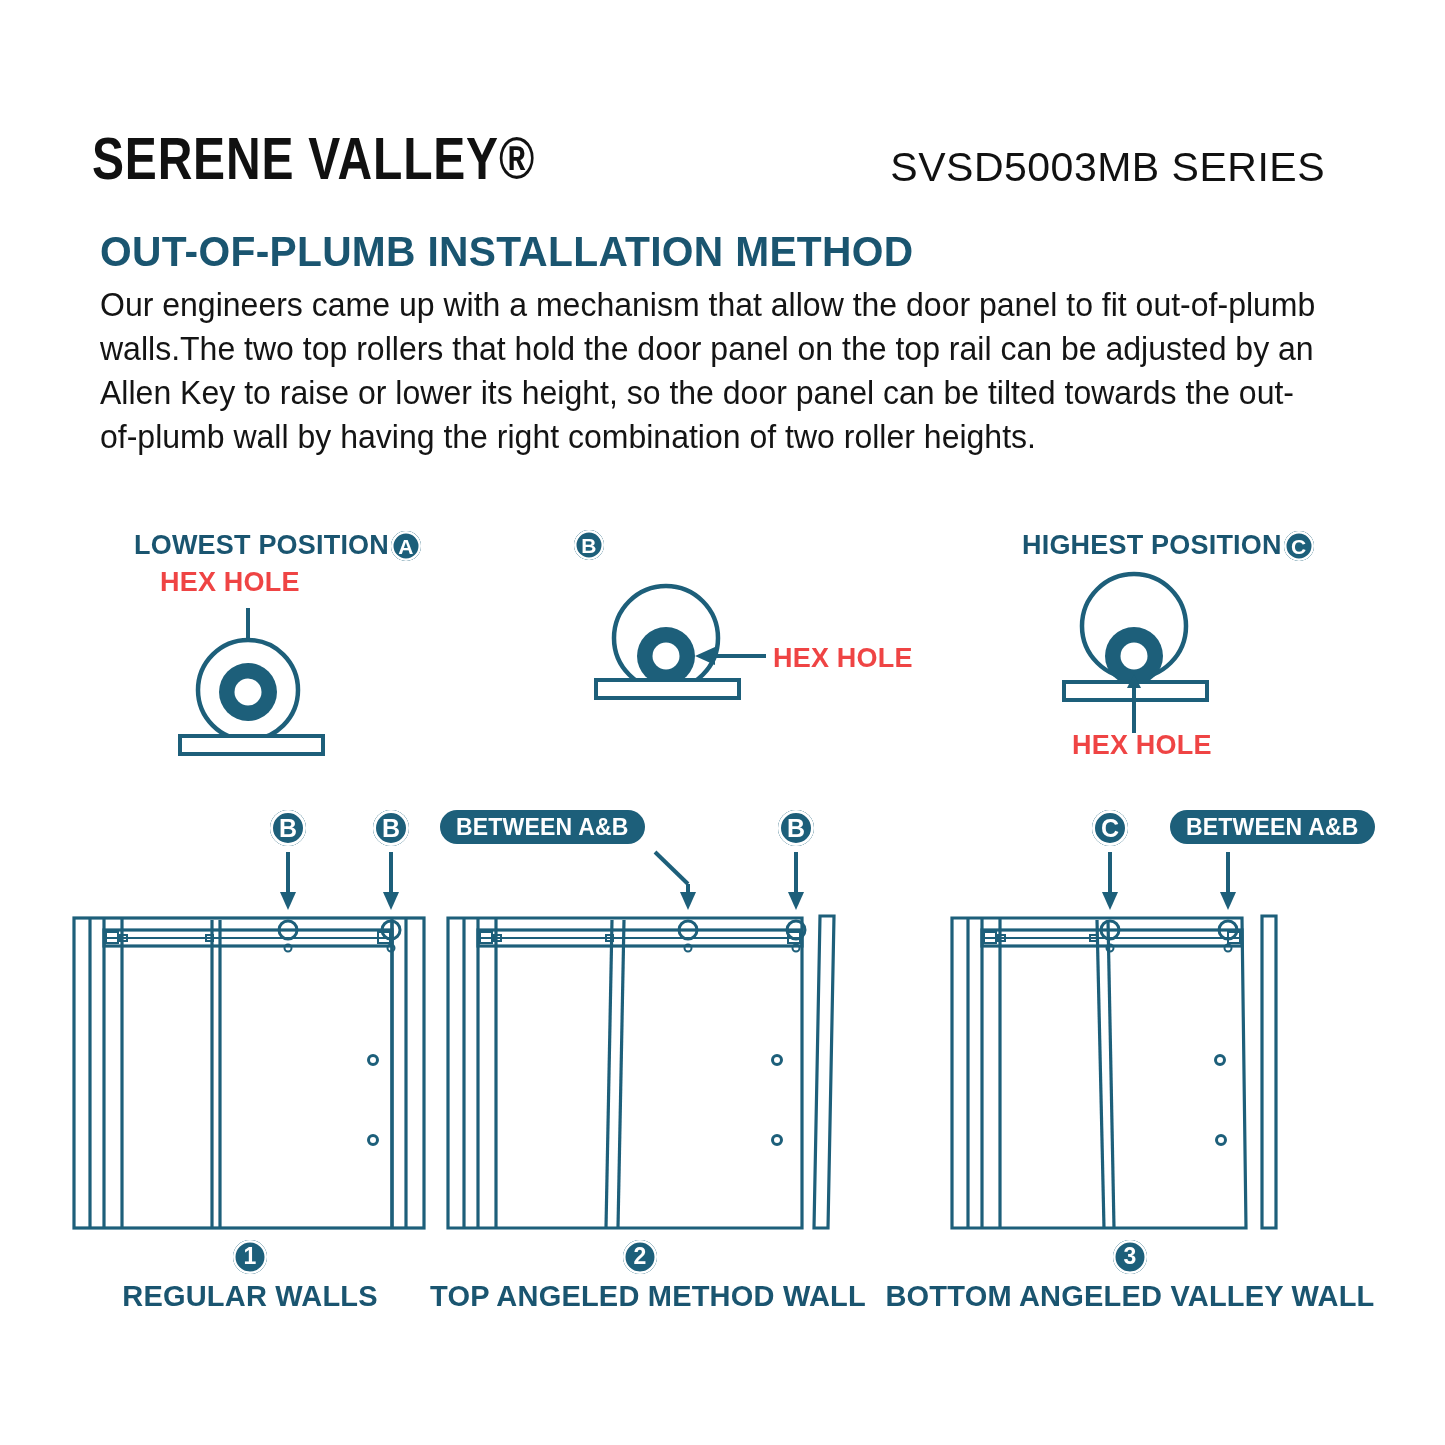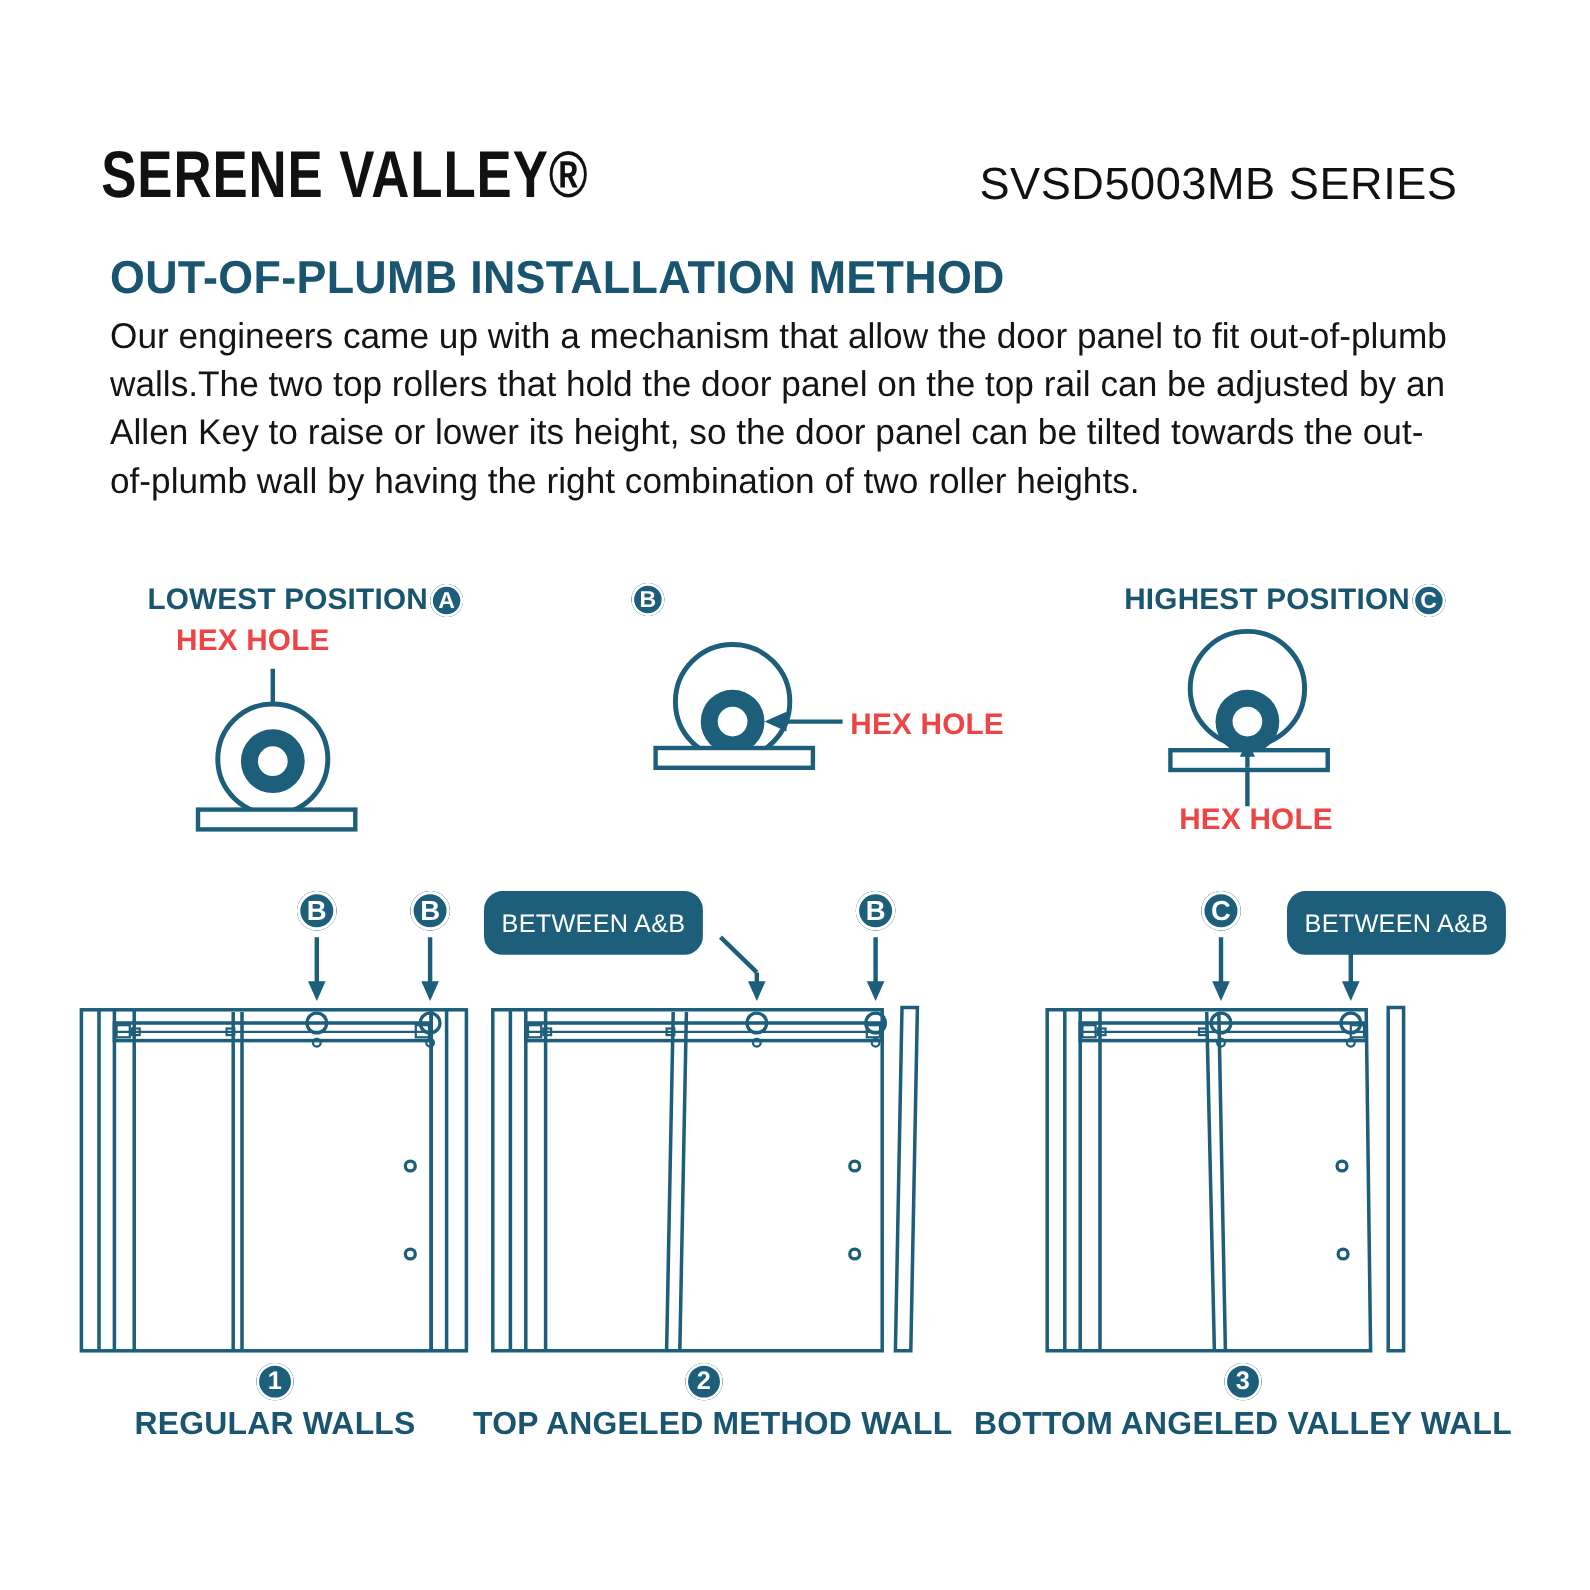--- a/index.html
+++ b/index.html
@@ -56,23 +56,23 @@
     position:absolute;white-space:nowrap;
     font-size:27px;font-weight:700;color:#ef4444;letter-spacing:.2px;
   }
   .roller-svg{position:absolute;}
 
   
   .door-fig{position:absolute;}
   .door-svg{position:absolute;left:0;top:0;}
   .pill{
     position:absolute;display:inline-flex;align-items:center;justify-content:center;
-    height:34px;padding:12px 16px;border-radius:17px;
+    height:34px;padding:0 16px;border-radius:17px;
     background:#1d5f7a;color:#ffffff;
-    font-size:23px;font-weight:400;letter-spacing:.2px;white-space:nowrap;
+    font-size:23px;font-weight:700;letter-spacing:.2px;white-space:nowrap;
   }
   .badge-pos{
     position:absolute;display:inline-flex;align-items:center;justify-content:center;
     width:36px;height:36px;border-radius:50%;
     background:#1d5f7a;color:#ffffff;font-size:25px;font-weight:700;line-height:1;
     box-shadow:inset 0 0 0 3px #ffffff, inset 0 0 0 6px #1d5f7a;
   }
   .caption{
     position:absolute;text-align:center;white-space:nowrap;
     font-size:29px;font-weight:700;color:#1a5570;letter-spacing:.2px;

